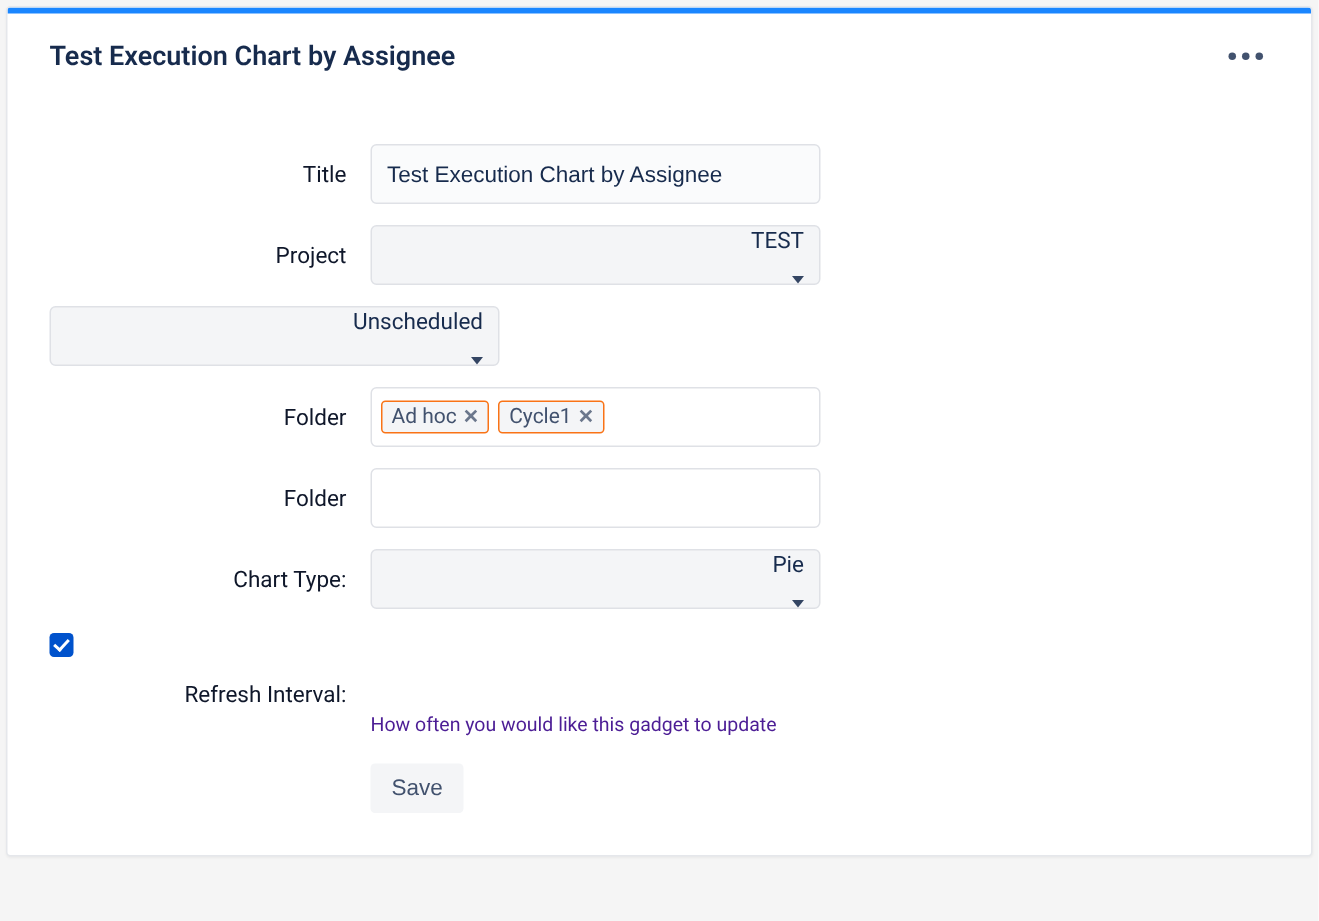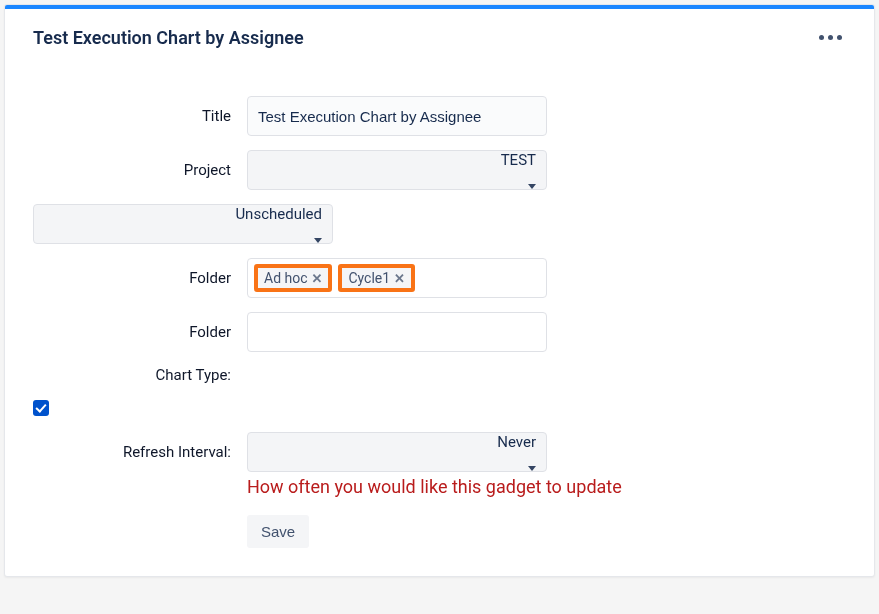--- a/index.html
+++ b/index.html
@@ -107,21 +107,21 @@
       display: flex;
       align-items: center;
       gap: 6px;
       padding: 4px 6px;
     }
     .tag {
       display: inline-flex;
       align-items: center;
       gap: 4px;
       background: #f4f5f7;
-      border: 4px solid #f97316;
+      border: 1px solid #f97316;
       border-radius: 3px;
       padding: 2px 6px;
       font-size: 14px;
       color: #42526e;
     }
     .tag .x {
       font-size: 13px;
       color: #6b778c;
       cursor: pointer;
       font-weight: bold;
@@ -145,22 +145,22 @@
       position: absolute;
       left: 4.5px;
       top: 1.5px;
       width: 4px;
       height: 8px;
       border: solid #fff;
       border-width: 0 2px 2px 0;
       transform: rotate(42deg);
     }
     .help-text {
-      font-size: 18px;
-      color: #b91c1c;
+      font-size: 13px;
+      color: #4c1d95;
       margin-top: -10px;
       margin-bottom: 18px;
       margin-left: 214px;
     }
     .btn-row {
       margin-left: 214px;
       display: flex;
       gap: 24px;
       margin-top: 12px;
     }
@@ -235,37 +235,37 @@
 
     <div class="form-row">
       <div class="form-label">Folder</div>
       <div class="control-col">
         <input type="text" class="text-input white" value="" style="">
       </div>
     </div>
 
     <div class="form-row">
       <div class="form-label">Chart Type:</div>
+      <div class="control-col">
+        <div class="select-box">
+          <span>Pie</span>
+          <span class="caret-down"></span>
+        </div>
+      </div>
     </div>
 
     <div class="form-row">
       <div class="control-col checkbox-wrap">
         <input type="checkbox" class="chk" checked="" style="">
       </div>
     </div>
 
 
     <div class="form-row">
       <div class="form-label">Refresh Interval:</div>
-      <div class="control-col">
-        <div class="select-box">
-          <span>Never</span>
-          <span class="caret-down"></span>
-        </div>
-      </div>
     </div>
 
     <div class="help-text">How often you would like this gadget to update</div>
 
     <div class="btn-row">
       <button class="btn">Save</button>
     </div>
 
   </div>
 </div>

